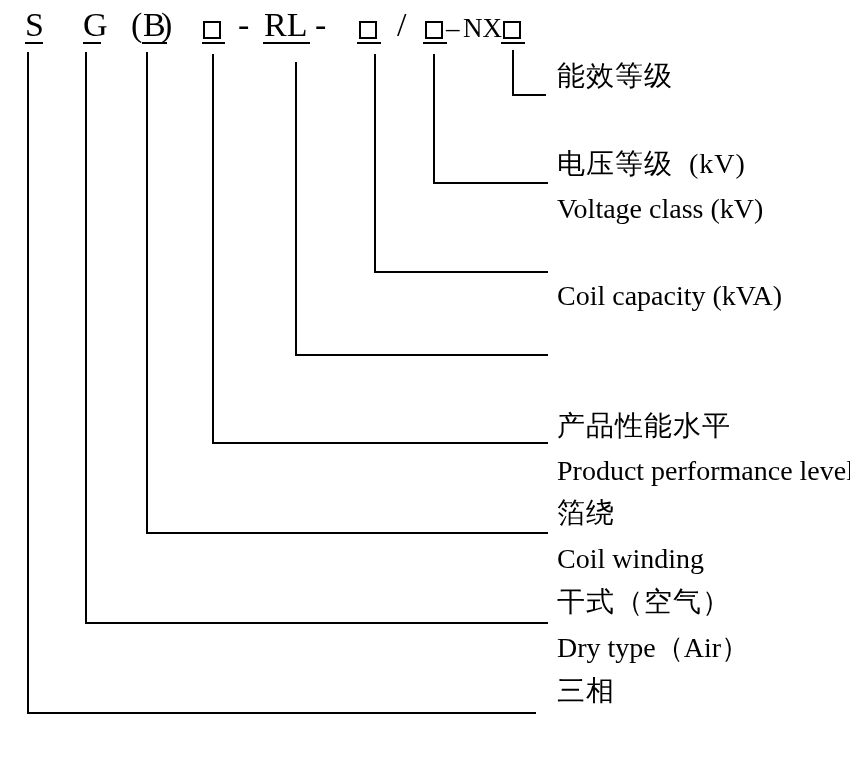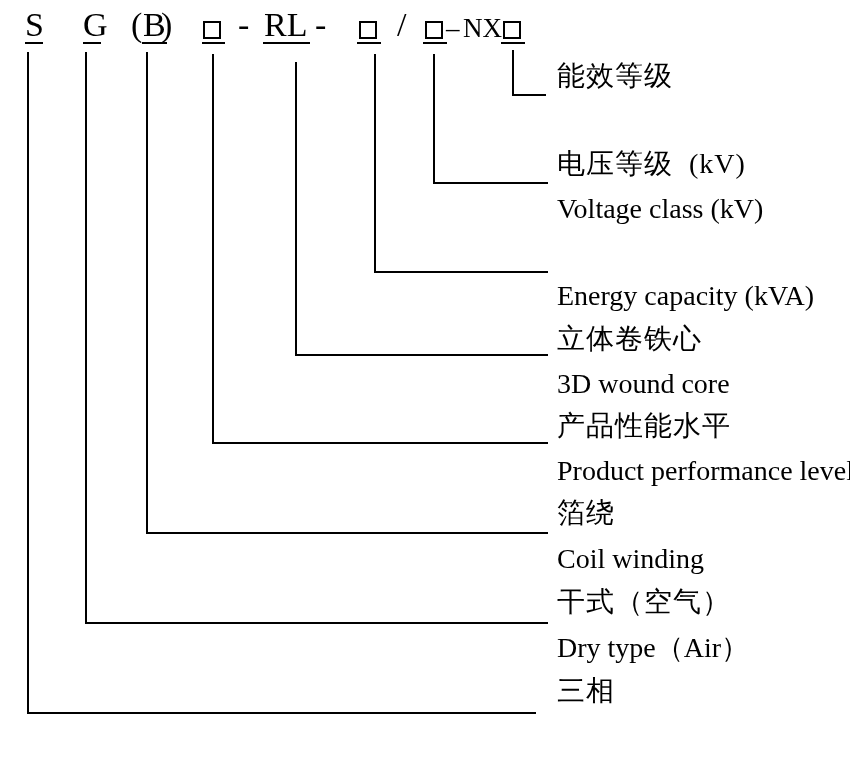--- a/index.html
+++ b/index.html
@@ -75,24 +75,22 @@
   <div class="boxseg" style="left:425px"></div>
   <span class="seg small" style="left:446px">–</span>
   <span class="seg small" style="left:463px">NX</span>
   <div class="boxseg" style="left:503px"></div>
 
   <span class="lbl zh" style="top:60px">能效等级</span>
 
   <span class="lbl zh" style="top:148px">电压等级  (kV)</span>
   <span class="lbl en" style="top:193px">Voltage class (kV)</span>
 
-  <span class="lbl en" style="top:280px">Energy capacity (kVA)</span>
+  <span class="lbl en" style="top:280px">Coil capacity (kVA)</span>
 
-  <span class="lbl zh" style="top:323px">立体卷铁心</span>
-  <span class="lbl en" style="top:368px">3D wound core</span>
 
   <span class="lbl zh" style="top:410px">产品性能水平</span>
   <span class="lbl en" style="top:455px">Product performance level</span>
 
   <span class="lbl zh" style="top:497px">箔绕</span>
   <span class="lbl en" style="top:543px">Coil winding</span>
 
   <span class="lbl zh" style="top:586px">干式（空气）</span>
   <span class="lbl en" style="top:632px">Dry type（Air）</span>
 

